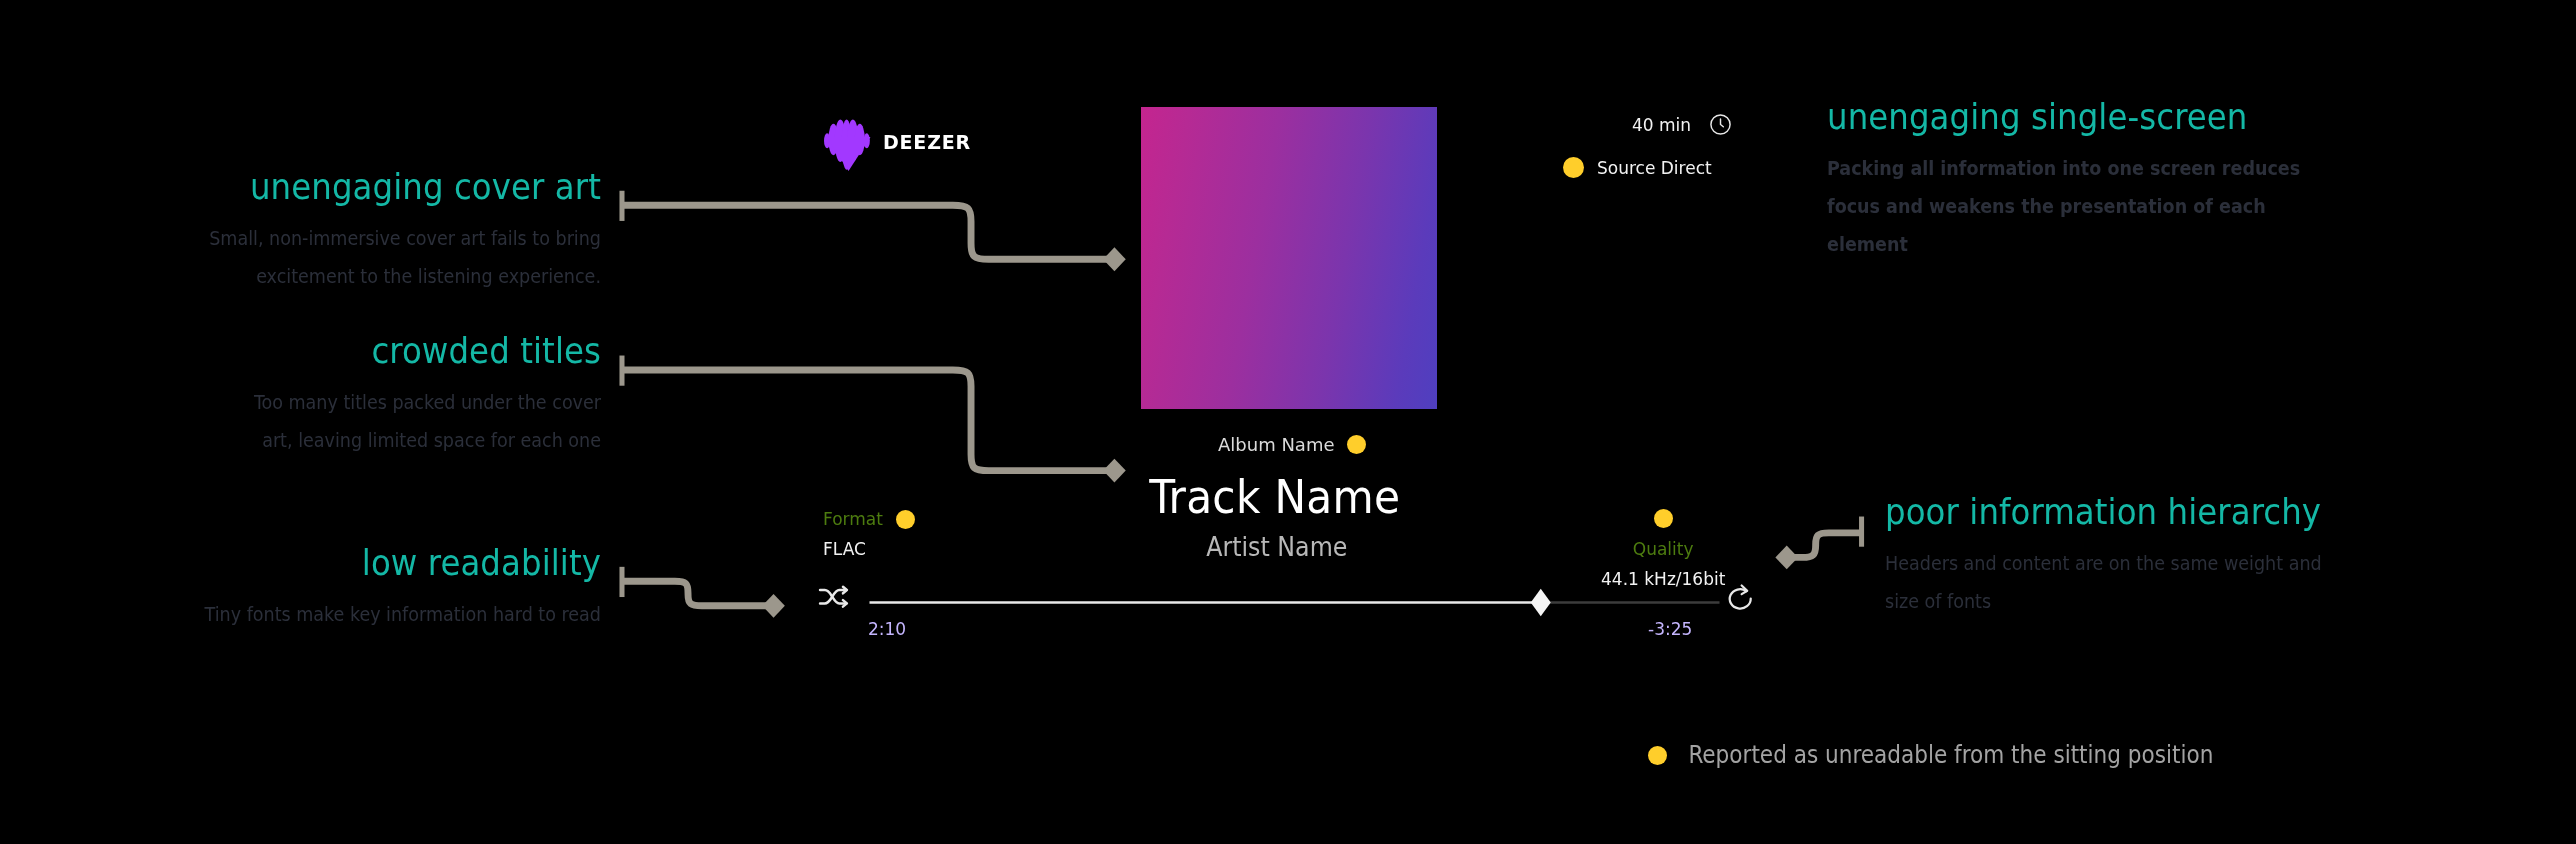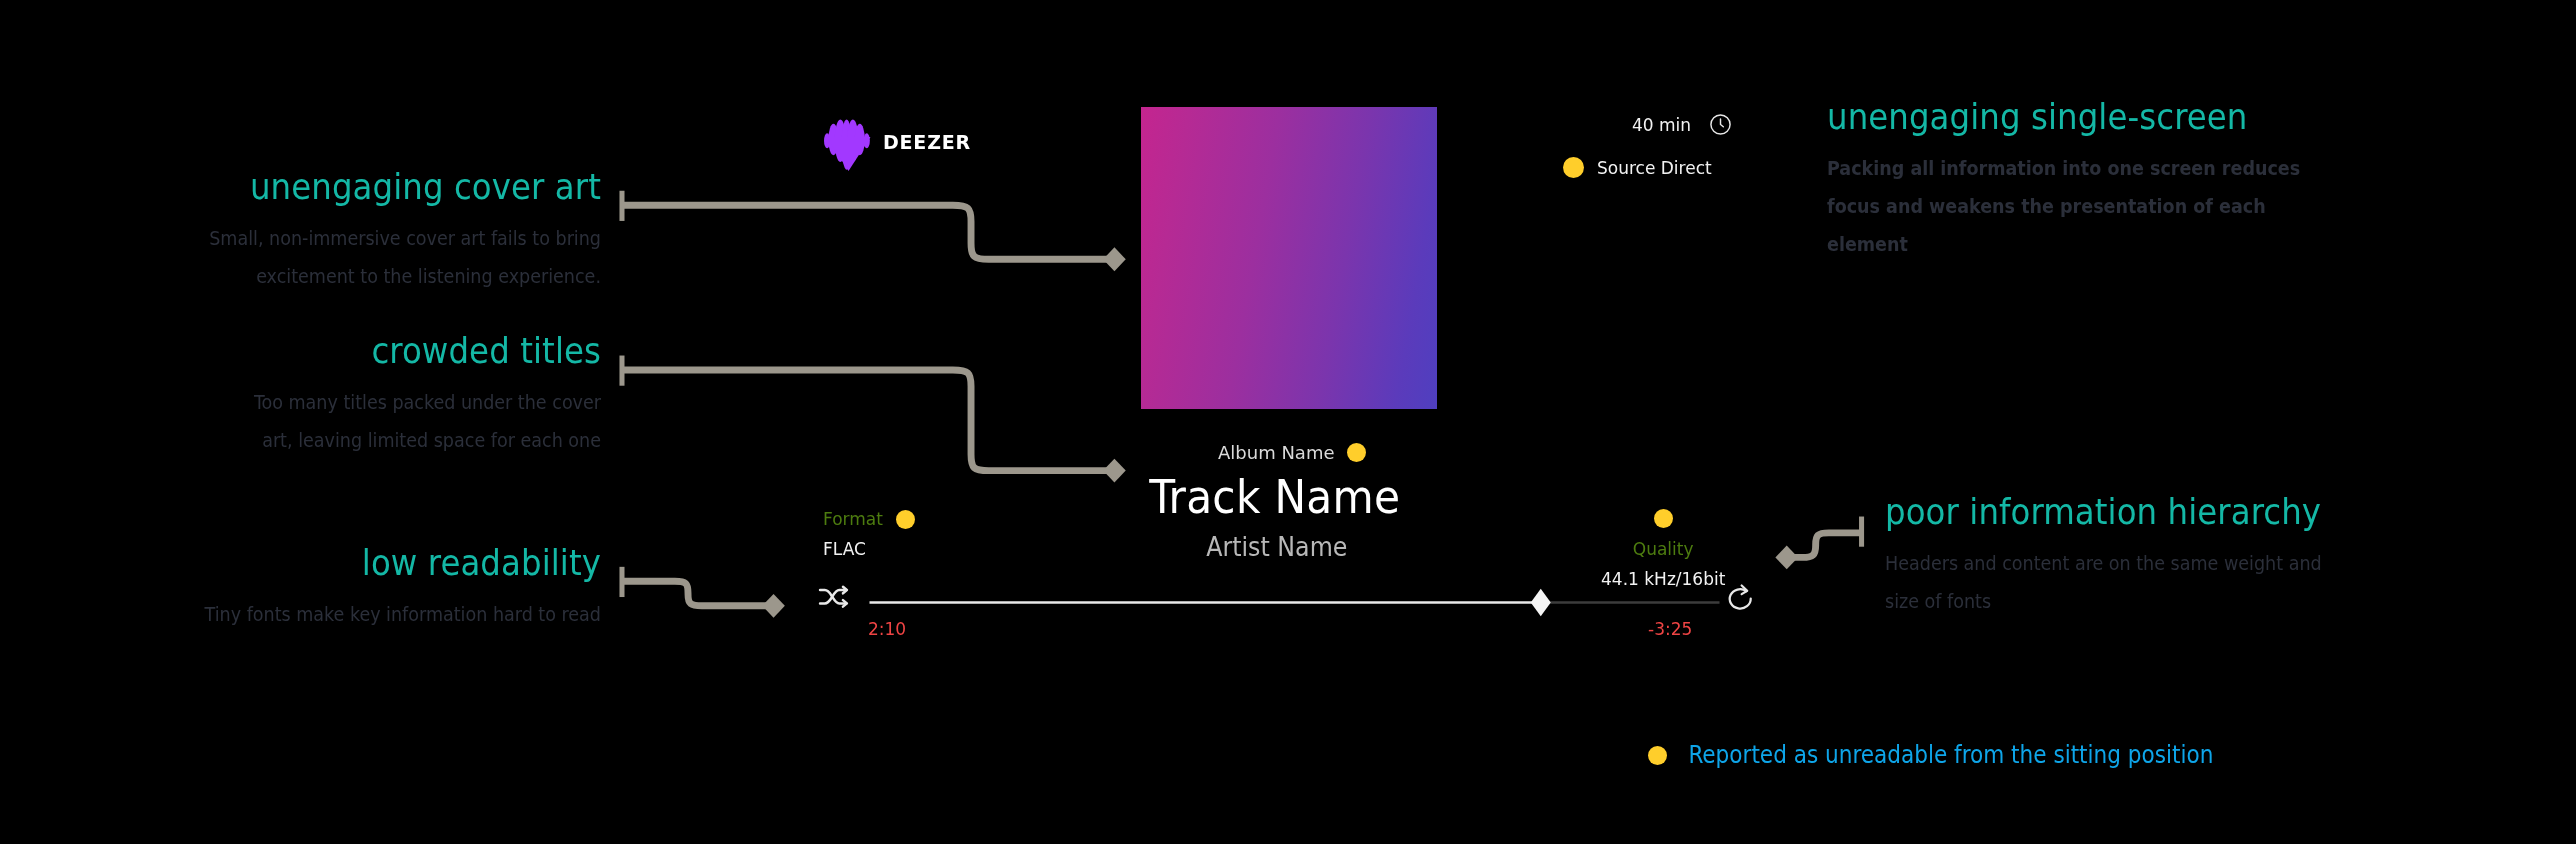--- a/index.html
+++ b/index.html
@@ -91,28 +91,28 @@
   .album-title {
     font-family: "DejaVu Sans", "Liberation Sans", sans-serif;
     font-size: 18px;
     color: #dadada;
     white-space: nowrap;
   }
 
   .time-label {
     font-family: "DejaVu Sans", "Liberation Sans", sans-serif;
     font-size: 17px;
-    color: #ef4444;
+    color: #c4b5fd;
     white-space: nowrap;
   }
 
   .bottom-note {
     font-family: "DejaVu Sans Condensed", "Liberation Sans Narrow", "Liberation Sans", sans-serif;
     font-size: 24px;
-    color: #0ea5e9;
+    color: #a3a3a3;
     white-space: nowrap;
   }
 
   .icon-stroke { stroke: #e8e8e8; fill: none; }
 </style>
 </head>
 <body>
 
 <div id="stage">
 
@@ -207,21 +207,21 @@
       <circle cx="12" cy="12" r="9.2" class="icon-stroke" stroke-width="1.4"></circle>
       <path d="M12 6.6 L12 12 L14.7 14.2" class="icon-stroke" stroke-width="1.4" stroke-linecap="round"></path>
     </svg>
   </div>
 
   <div class="abs" style="left:1563px; top:157px; display:flex; align-items:center; gap:12.6px;">
     <span class="dot"></span>
     <span class="meta-small bright">Source Direct</span>
   </div>
 
-  <div class="abs" style="left:1218px; top:434px; display:flex; align-items:center; gap:12.6px;margin-top:8px;">
+  <div class="abs" style="left:1218px; top:434px; display:flex; align-items:center; gap:12.6px;">
     <span class="album-title">Album Name</span>
     <span class="dot sm"></span>
   </div>
 
   <div class="abs" style="left:0px; top:469px; width:2576px; text-align:center;">
     <div class="track-title" style="margin-left:-26.4px;">Track Name</div>
   </div>
   <div class="abs" style="left:2px; top:531px; width:2576px; text-align:center;">
     <div class="artist-title" style="margin-left:-26.4px;">Artist Name</div>
   </div>

